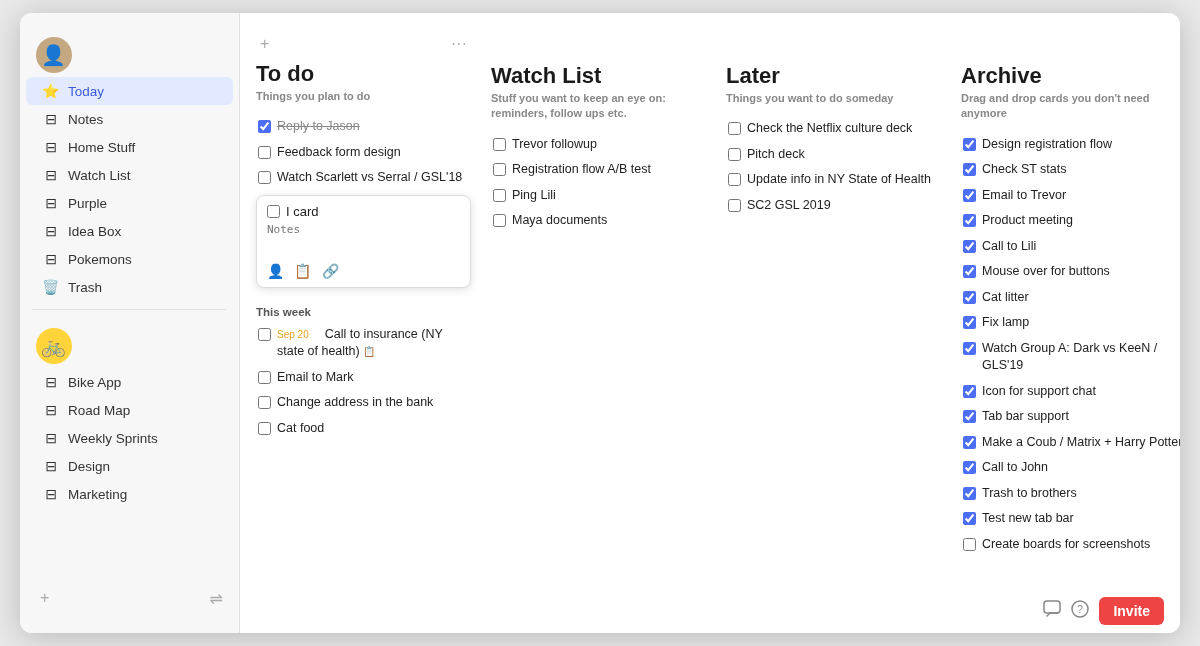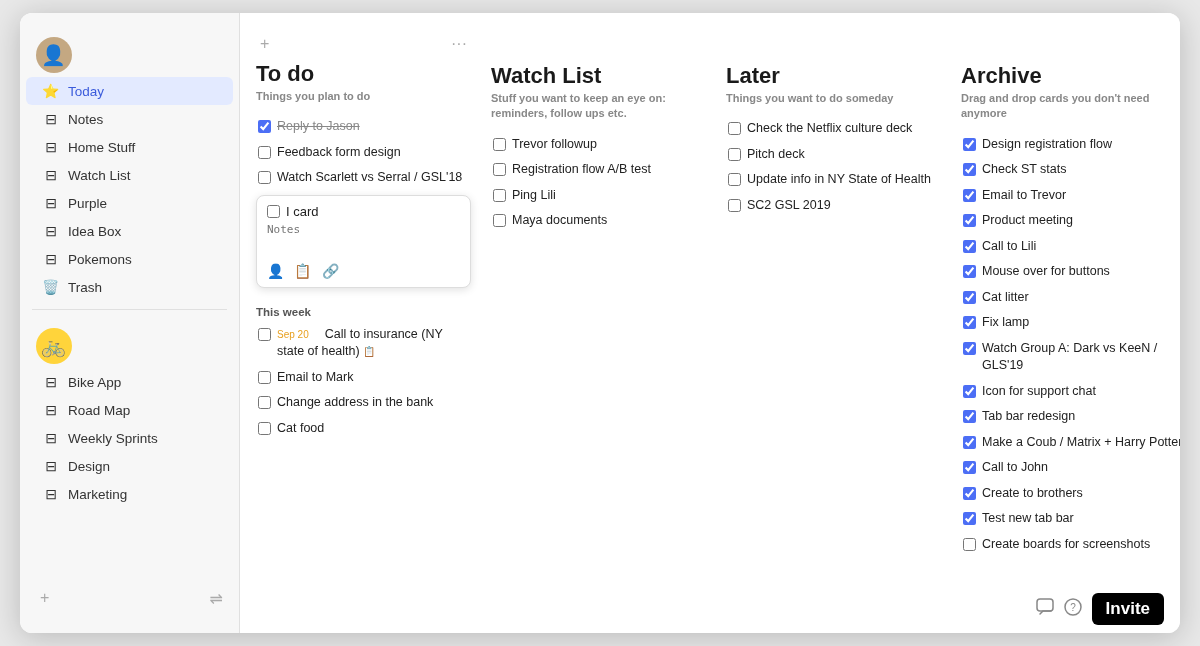--- a/index.html
+++ b/index.html
@@ -222,26 +222,26 @@
       bottom: 0;
       right: 0;
       display: flex;
       align-items: center;
       gap: 10px;
       padding: 8px 16px;
       background: rgba(255,255,255,0.95);
     }
 
     .invite-btn {
-      background: #000000;
+      background: #ef4444;
       color: #fff;
       border: none;
       border-radius: 6px;
       padding: 6px 14px;
-      font-size: 17px;
+      font-size: 14px;
       font-weight: 600;
       cursor: pointer;
     }
 
     .bottom-icon {
       font-size: 16px;
       color: #888;
       cursor: pointer;
     }
   </style>
@@ -463,33 +463,33 @@
       <div class="task-item">
         <input type="checkbox" checked="" id="a9" class="filled" style="">
         <label for="a9">Watch Group A: Dark vs KeeN / GLS'19</label>
       </div>
       <div class="task-item">
         <input type="checkbox" checked="" id="a10" class="filled" style="">
         <label for="a10">Icon for support chat</label>
       </div>
       <div class="task-item">
         <input type="checkbox" checked="" id="a11" class="filled" style="">
-        <label for="a11">Tab bar redesign</label>
+        <label for="a11">Tab bar support</label>
       </div>
       <div class="task-item">
         <input type="checkbox" checked="" id="a12" class="filled" style="">
         <label for="a12">Make a Coub / Matrix + Harry Potter</label>
       </div>
       <div class="task-item">
         <input type="checkbox" checked="" id="a13" class="filled" style="">
         <label for="a13">Call to John</label>
       </div>
       <div class="task-item">
         <input type="checkbox" checked="" id="a14" class="filled" style="">
-        <label for="a14">Create to brothers</label>
+        <label for="a14">Trash to brothers</label>
       </div>
       <div class="task-item">
         <input type="checkbox" checked="" id="a15" class="filled" style="">
         <label for="a15">Test new tab bar</label>
       </div>
       <div class="task-item">
         <input type="checkbox" id="a16" style="">
         <label for="a16">Create boards for screenshots</label>
       </div>
     </div>

